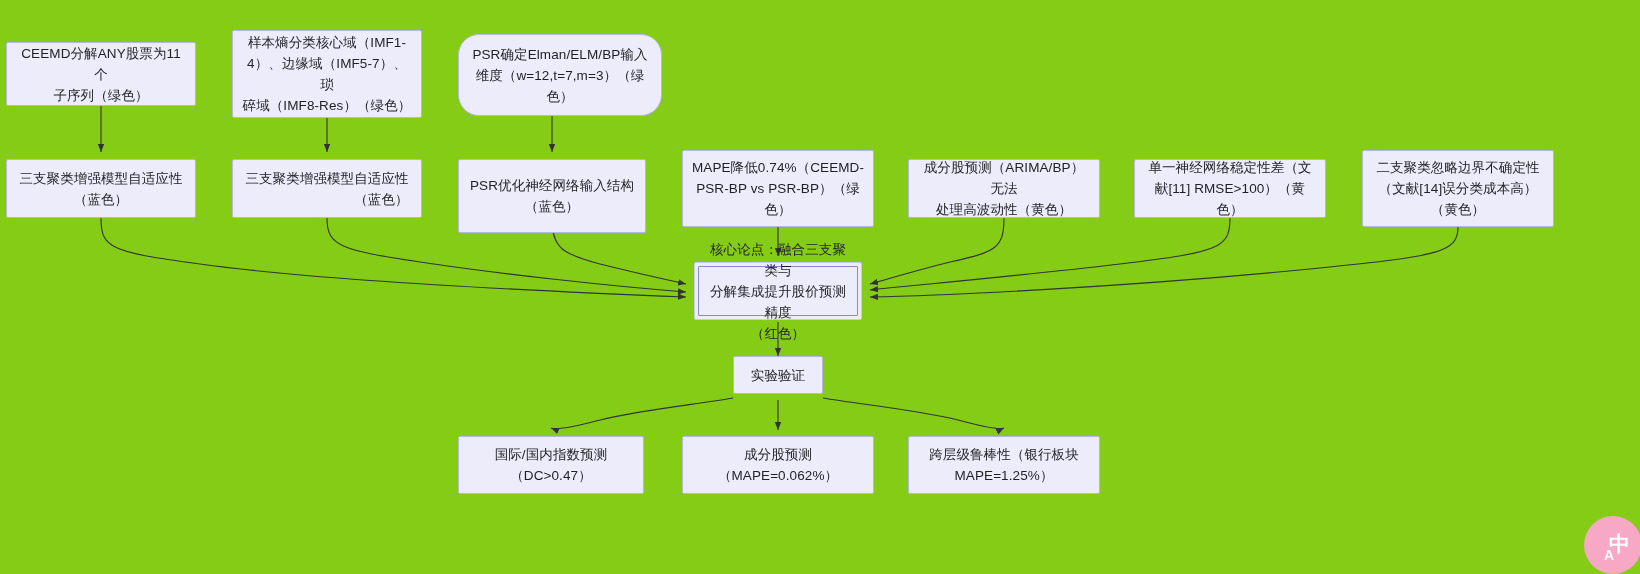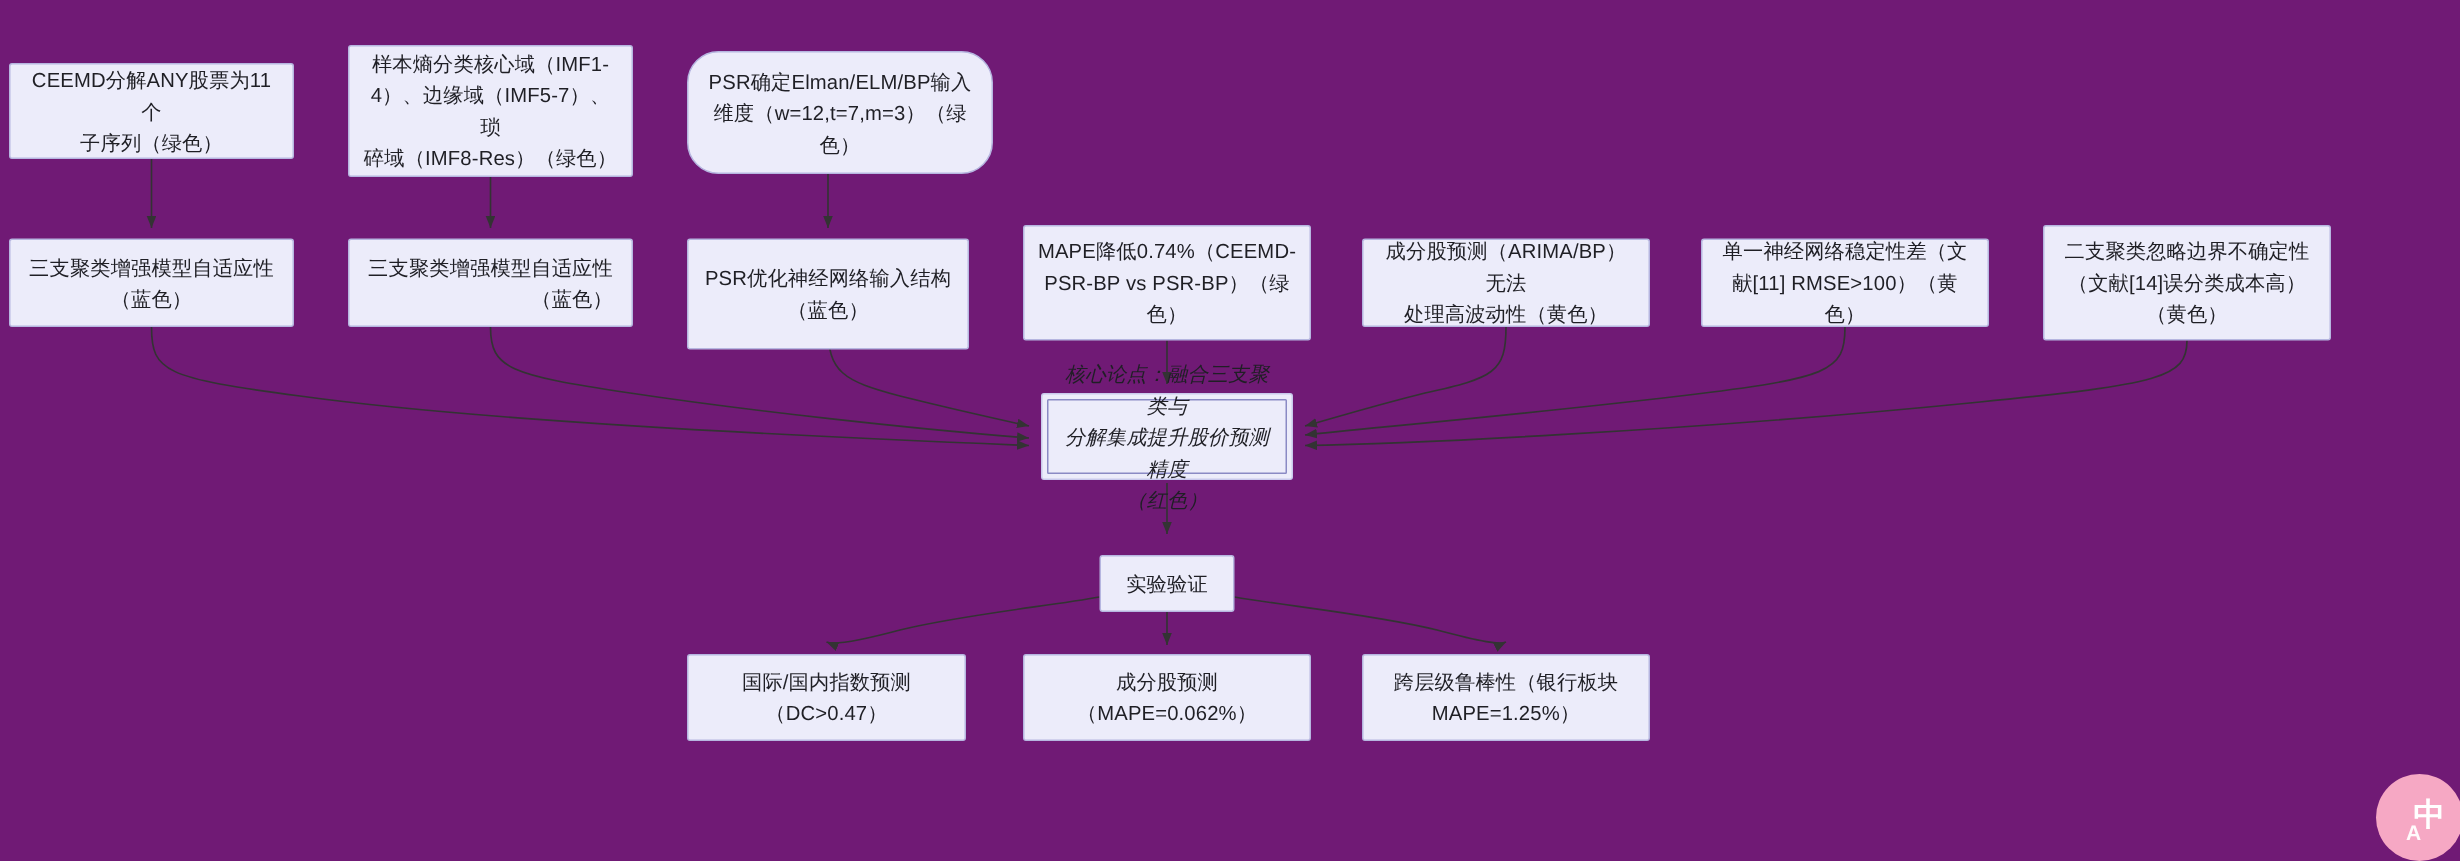--- a/index.html
+++ b/index.html
@@ -7,21 +7,21 @@
     padding: 0;
     background: #ffffff;
   }
   body {
     font-family: "Liberation Sans", "DejaVu Sans", sans-serif;
   }
   #canvas {
     position: relative;
     width: 1640px;
     height: 574px;
-    background: #701a75;
+    background: #84cc16;
     overflow: hidden;
   }
   svg.edges {
     position: absolute;
     left: 0;
     top: 0;
     width: 1640px;
     height: 574px;
     pointer-events: none;
   }
@@ -161,29 +161,29 @@
   <div class="node" id="box-n-single-nn" style="left: 1134px; top: 159px; width: 192px; height: 59px;">
     <span class="node-text">单一神经网络稳定性差（文
 献[11] RMSE&gt;100）（黄色）</span>
   </div>
   <div class="node" id="box-n-two-way" style="left: 1362px; top: 150px; width: 192px; height: 77px;">
     <span class="node-text">二支聚类忽略边界不确定性
 （文献[14]误分类成本高）
 （黄色）</span>
   </div>
 
-  <div class="node node-core" id="box-n-core" style="left: 694px; top: 262px; width: 168px; height: 58px; font-style: italic;">
+  <div class="node node-core" id="box-n-core" style="left: 694px; top: 262px; width: 168px; height: 58px;">
     <div class="core-inner">
       <span class="node-text">核心论点：融合三支聚类与
 分解集成提升股价预测精度
 （红色）</span>
     </div>
   </div>
 
-  <div class="node" id="box-n-exp" style="left: 733px; top: 370px; width: 90px; height: 38px;">
+  <div class="node" id="box-n-exp" style="left: 733px; top: 356px; width: 90px; height: 38px;">
     <span class="node-text">实验验证</span>
   </div>
 
   <div class="node" id="box-n-index" style="left: 458px; top: 436px; width: 186px; height: 58px;">
     <span class="node-text">国际/国内指数预测
 （DC&gt;0.47）</span>
   </div>
   <div class="node" id="box-n-stock" style="left: 682px; top: 436px; width: 192px; height: 58px;">
     <span class="node-text">成分股预测
 （MAPE=0.062%）</span>

